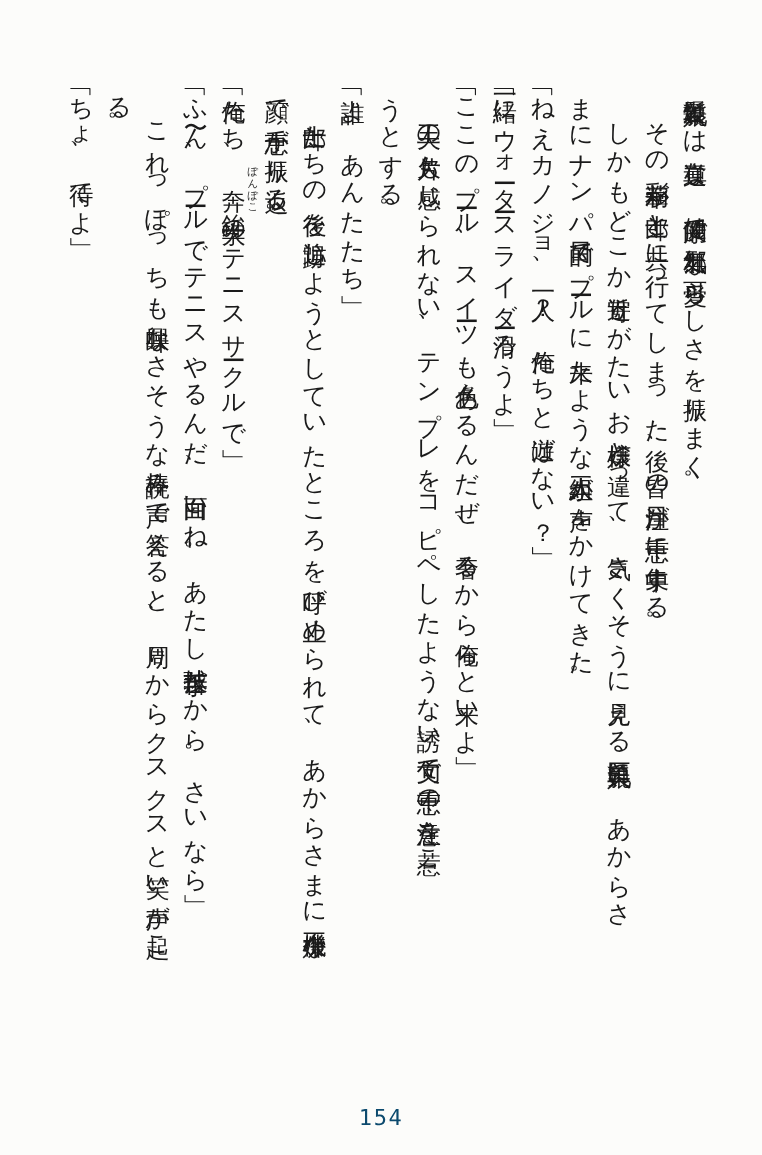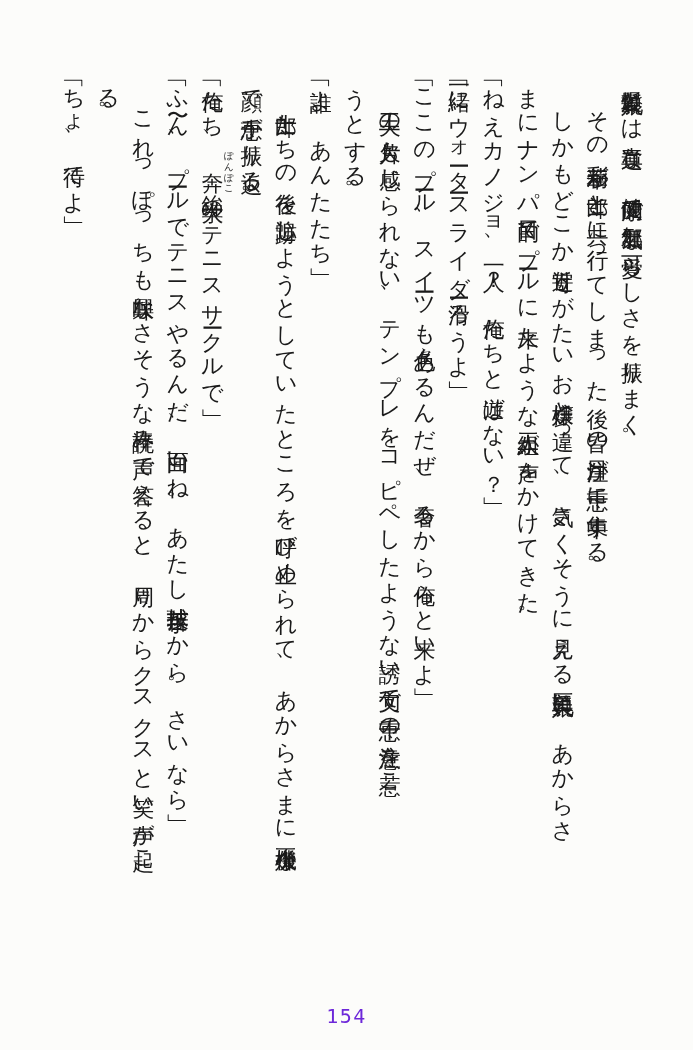--- a/index.html
+++ b/index.html
@@ -49,21 +49,21 @@
   .page-number {
     position: absolute;
     top: 1004px;
     left: 0;
     width: 100%;
     text-align: center;
     writing-mode: horizontal-tb;
     font-family: "DejaVu Sans Mono", "Liberation Mono", monospace;
     font-size: 20px;
     letter-spacing: 1.5px;
-    color: #6d28d9;
+    color: #0c4a6e;
   }
 </style>
 </head>
 <body>
 
 <div class="page">
   <div class="text-block" id="text-block">
       <div class="line">髪爆乳娘とは真逆な、健康的で無邪気な可愛らしさを振りまく。</div>
       <div class="line indent">その彩莉華が士郎と共に行ってしまった後、皆の注目が千恵に集中する。</div>
       <div class="line indent">しかもどこか近寄りがたいお嬢様と違って、気さくそうに見える美巨乳娘に、あからさ</div>

